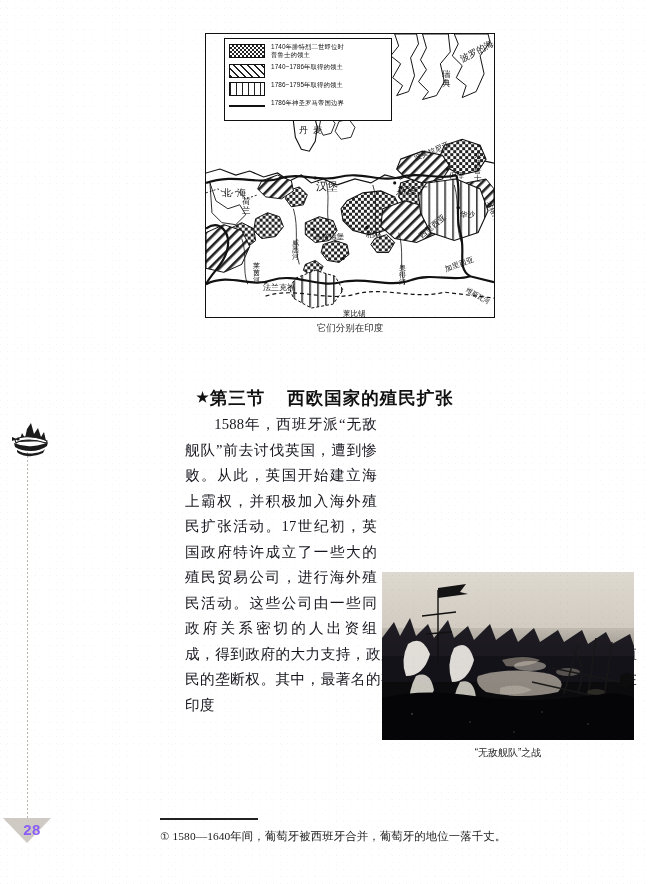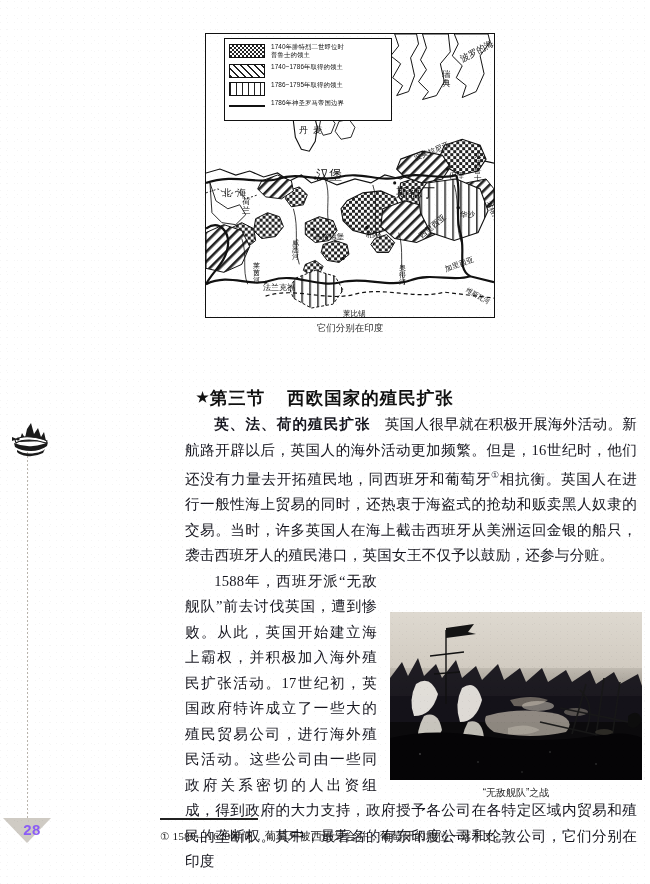--- a/index.html
+++ b/index.html
@@ -145,22 +145,22 @@
     float: right;
     width: 250px;
     height: 204px;
     margin: 4px 0 0 10px;
     shape-outside: margin-box;
   }
 
   
   #armada-figure {
     position: absolute;
-    left: 382px; top: 612px;
-    width: 252px; height: 196px; margin-left: 8px;
+    left: 382px; top: 572px;
+    width: 252px; height: 196px;
   }
   #armada-image {
     position: absolute; left: 0; top: 0;
     width: 252px; height: 168px;
     background: #0a0a0a;
     overflow: hidden;
   }
   #armada-svg { position: absolute; inset: 0; width: 100%; height: 100%; }
   #armada-caption {
     position: absolute;
@@ -305,27 +305,27 @@
       <circle cx="138" cy="226" r="1.6" fill="#111"></circle>
       <circle cx="60" cy="250" r="1.6" fill="#111"></circle>
     </svg>
 
     <div id="map-labels">
         <span class="map-label" style="left: 236px; top: 36px; font-size: 8.5px; transform-origin: left top;">瑞
 典</span>
         <span class="map-label" style="left: 253px; top: 22px; font-size: 9px; transform: rotate(-28deg); transform-origin: left top;">波罗的海</span>
         <span class="map-label" style="left: 93px; top: 92px; font-size: 9px; transform-origin: left top;">丹  麦</span>
         <span class="map-label" style="left: 16px; top: 114px; font-size: 9.5px; transform-origin: left top; margin-top: 40px;">北  海</span>
-        <span class="map-label" style="left: 110px; top: 134px; font-size: 13px; transform-origin: left top;">汉堡</span>
+        <span class="map-label" style="left: 110px; top: 147px; font-size: 11px; transform-origin: left top;">汉堡</span>
         <span class="map-label" style="left: 36px; top: 163px; font-size: 8.5px; transform-origin: left top;">荷
 兰</span>
         <span class="map-label" style="left: 108px; top: 199px; font-size: 7.5px; transform-origin: left top;">马格德堡</span>
         <span class="map-label" style="left: 160px; top: 197px; font-size: 8px; transform-origin: left top;">柏林</span>
         <span class="map-label" style="left: 207px; top: 121px; font-size: 7.5px; transform: rotate(-22deg); transform-origin: left top;">波美拉尼亚</span>
-        <span class="map-label" style="left: 190px; top: 152px; font-size: 13px; transform-origin: left top;">斯德丁</span>
+        <span class="map-label" style="left: 190px; top: 152px; font-size: 10px; transform-origin: left top; font-style: italic;">斯德丁</span>
         <span class="map-label" style="left: 268px; top: 118px; font-size: 7.5px; transform-origin: left top;">东
 普
 鲁
 士</span>
         <span class="map-label" style="left: 243px; top: 138px; font-size: 7.5px; transform-origin: left top;">但泽</span>
         <span class="map-label" style="left: 254px; top: 177px; font-size: 7.5px; transform-origin: left top;">华沙</span>
         <span class="map-label" style="left: 285px; top: 166px; font-size: 7px; transform: rotate(62deg); transform-origin: left top;">布格河</span>
         <span class="map-label" style="left: 86px; top: 205px; font-size: 7px; transform-origin: left top;">威
 悉
 河</span>
@@ -364,23 +364,20 @@
   </div>
 </div>
 <div id="map-caption">它们分别在印度</div>
 
 <h2 id="section-heading">
   <span class="star">★</span><span>第三节</span><span class="gap"></span><span>西欧国家的殖民扩张</span>
 </h2>
 
 <div id="article">
   <p class="para indent">
-    <span class="lead-term">英、法、荷的殖民扩张</span><span class="lead-gap"></span><span>英国人很早就在积极开展海外活动。新航路开辟以后，英国人的海外活动更加频繁。但是，16世纪时，他们还没有力量去开拓殖民地，同西班牙和葡萄牙</span><sup class="fn">①</sup><span>相抗衡。英国人在进行一般性海上贸易的同时，还热衷于海盗式的抢劫和贩卖黑人奴隶的交易。当时，许多英国人在海上截击西班牙从美洲运回金银的船只，袭击西班牙人的殖民港口，英国女王不仅予以鼓励，还参与分赃。</span>
-  </p>
-  <p class="para indent">
     <span id="figure-float"></span><span>1588年，西班牙派“无敌舰队”前去讨伐英国，遭到惨败。从此，英国开始建立海上霸权，并积极加入海外殖民扩张活动。17世纪初，英国政府特许成立了一些大的殖民贸易公司，进行海外殖民活动。这些公司由一些同政府关系密切的人出资组成，得到政府的大力支持，政府授予各公司在各特定区域内贸易和殖民的垄断权。其中，最著名的有东印度公司和伦敦公司，它们分别在印度</span>
   </p>
 </div>
 
 <div id="armada-figure">
   <div id="armada-image">
     <svg id="armada-svg" viewBox="0 0 252 168" preserveAspectRatio="none" aria-hidden="true">
       <defs>
         <linearGradient id="sky" x1="0" y1="0" x2="0" y2="1">
           <stop offset="0%" stop-color="#ded9d0"></stop>

